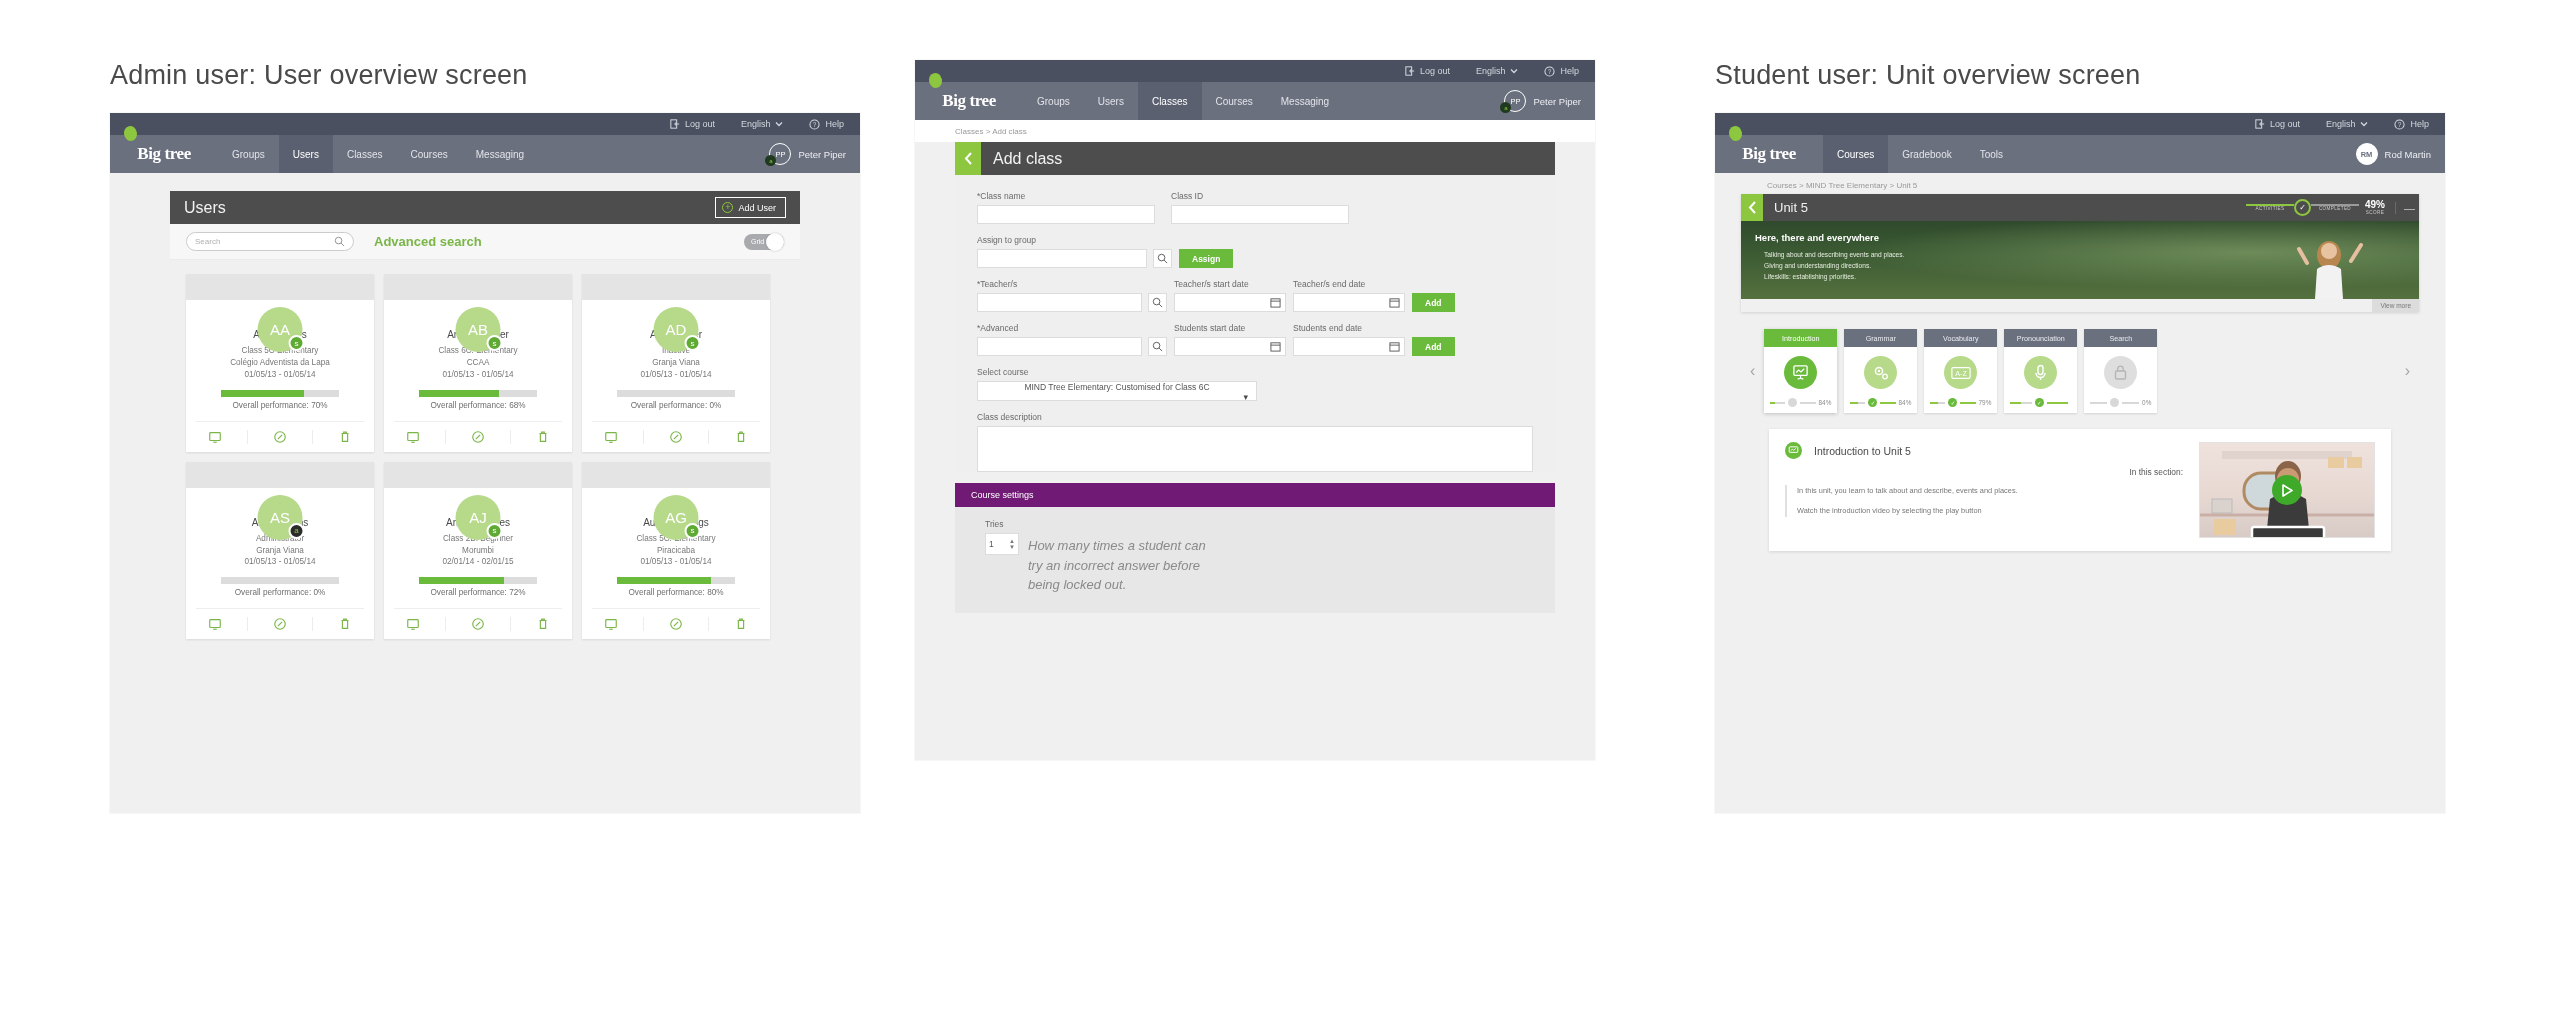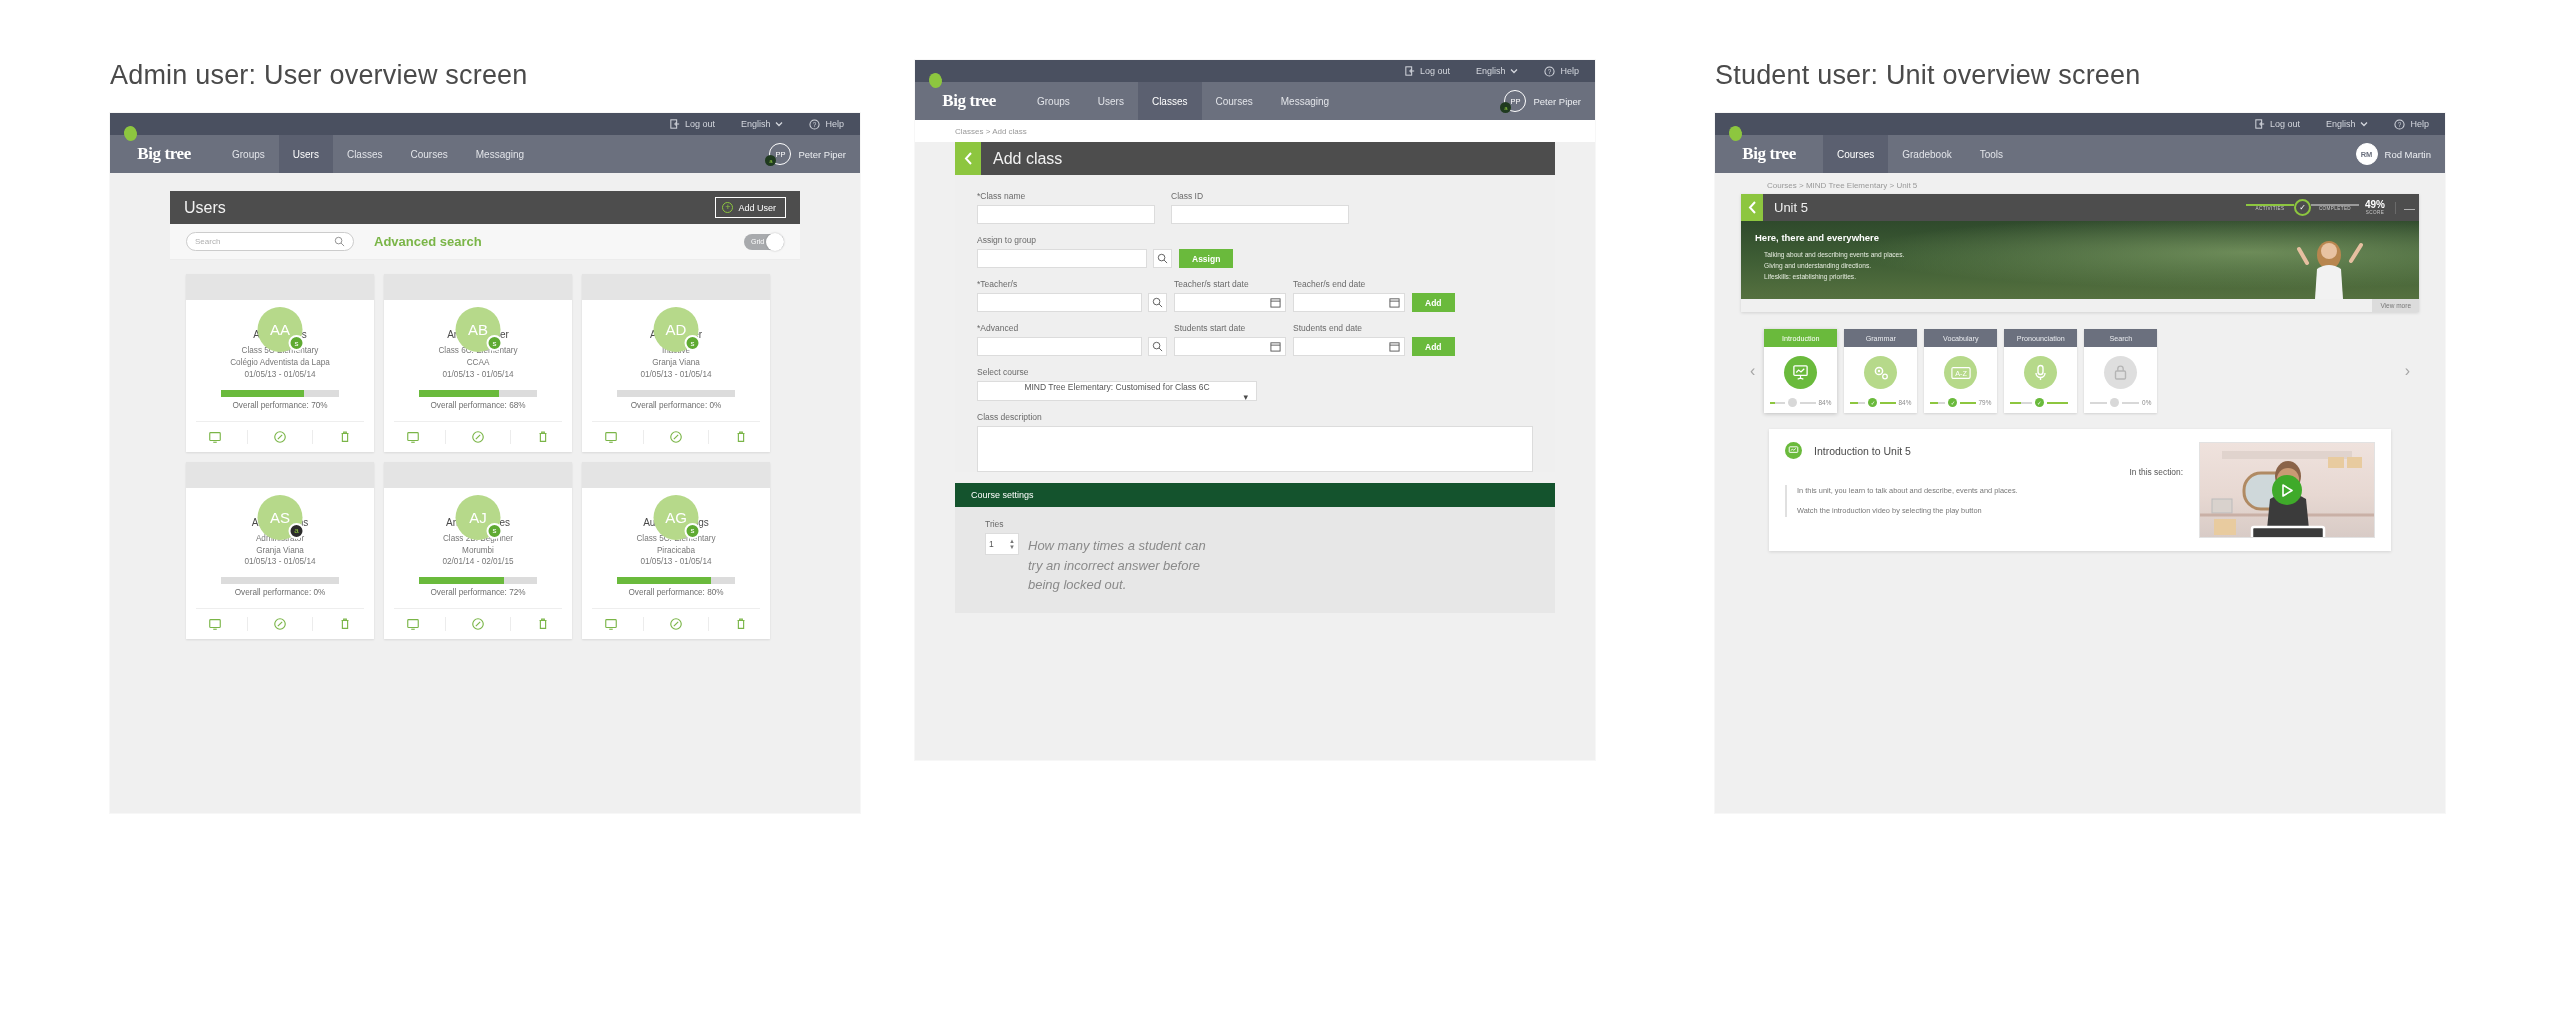--- a/index.html
+++ b/index.html
@@ -172,21 +172,21 @@
     height:19px; background:#fff; border:1px solid #dcdcdc;
     display:flex; align-items:center; justify-content:flex-end; padding-right:4px;
   }
   .selectbox {
     height:20px; background:#fff; border:1px solid #dcdcdc;
     display:flex; align-items:center; padding: 0 8px; font-size:8.5px; color:#555;
   }
   .selectbox .caret { margin-left:auto; color:#4a4a4a; font-size:9px; }
   .textarea { height:46px; background:#fff; border:1px solid #dcdcdc; }
   .settings-head {
-    background:#14532d; color:#fff; font-size:9px; padding:7px 16px; margin-top:6px;
+    background:#701a75; color:#fff; font-size:9px; padding:7px 16px; margin-top:6px;
   }
   .settings-body { background:#e7e7e7; padding: 12px 16px 18px; }
   .tries-row { display:flex; align-items:flex-start; gap:9px; }
   .stepper {
     width:34px; height:22px; background:#fff; border:1px solid #dcdcdc;
     display:flex; align-items:center; padding:0 3px; font-size:8.5px; color:#555;
   }
   .stepper .arrows { margin-left:auto; display:flex; flex-direction:column;
     font-size:6px; color:#777; line-height:1.0; }
   .hint { font-size:13px; color:#8a8a8a; font-style:italic; line-height:1.5; padding-top:3px; }

